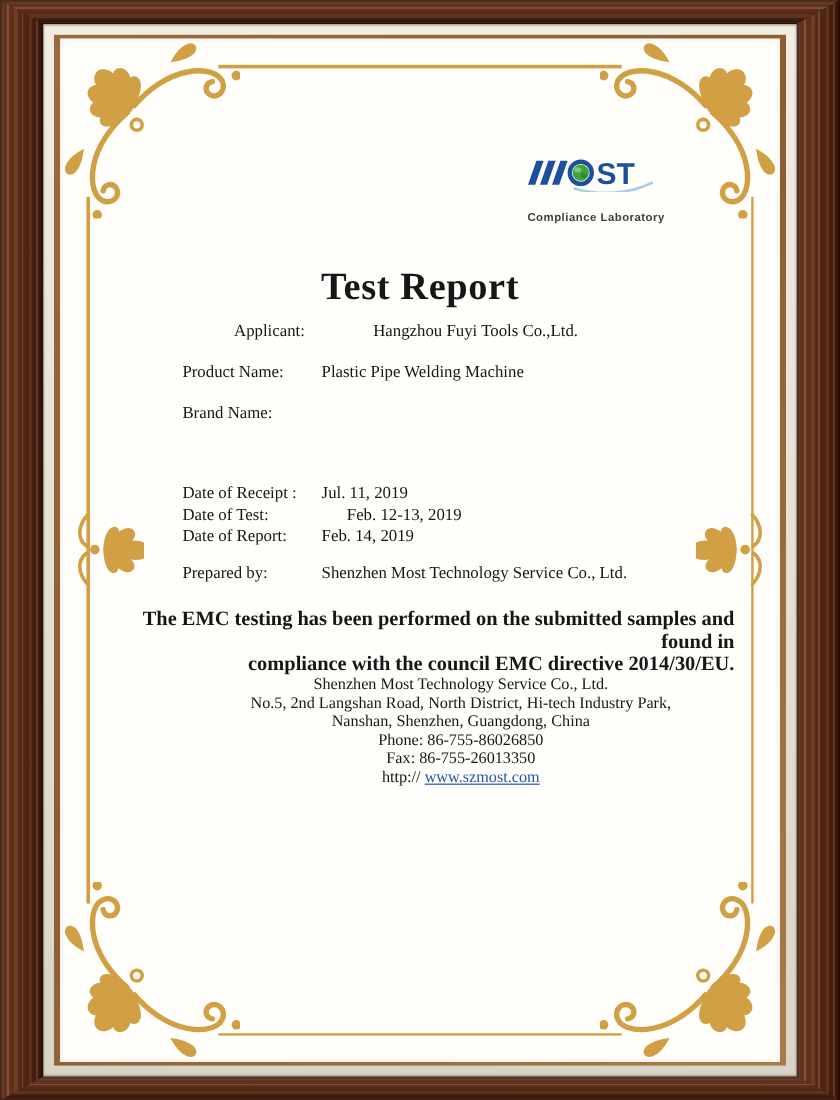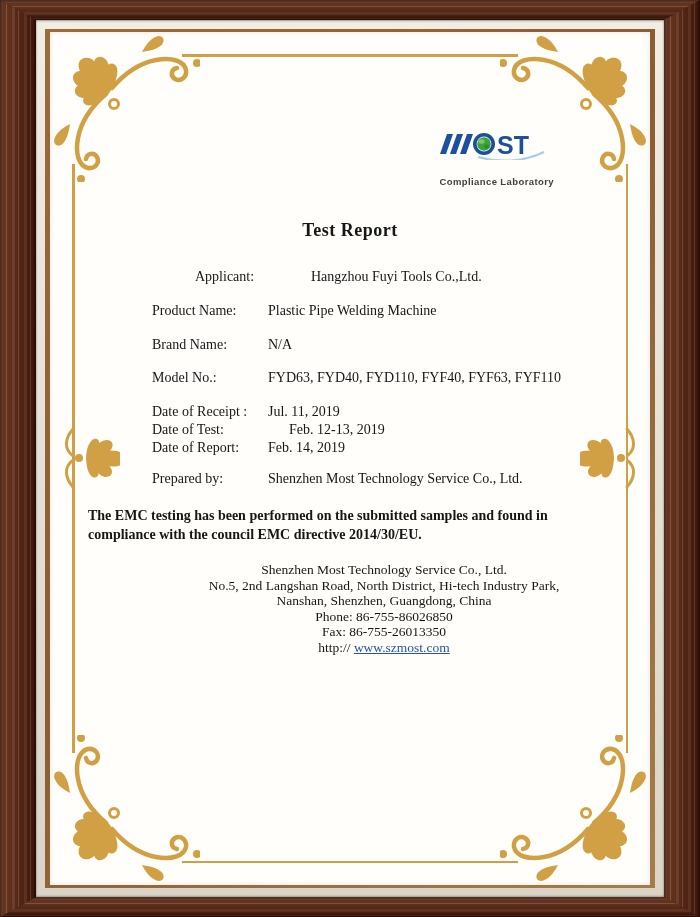--- a/index.html
+++ b/index.html
@@ -47,28 +47,28 @@
   .m-right{right:0;transform:scaleX(-1);}
 
   
   .logo{position:absolute;left:388px;top:100px;width:116px;}
   .logo svg{display:block;}
   .logo-sub{margin-top:16px;font-family:"Liberation Sans","DejaVu Sans",sans-serif;
       font-size:9.5px;font-weight:bold;letter-spacing:.4px;color:#3f3f3f;text-align:right;white-space:nowrap;}
 
   
   .doc-title{position:absolute;left:0;right:0;top:188px;text-align:center;
-      font-size:18px;font-weight:bold;letter-spacing:.5px;}
+      font-size:32px;font-weight:bold;letter-spacing:.5px;}
   .row{position:absolute;left:102px;right:16px;display:flex;font-size:14px;line-height:17px;}
   .row .lbl{width:116px;flex:none;}
   .row .val{flex:1;}
   .r-applicant{top:236px;margin-left:43px;} .r-product{top:270px;} .r-brand{top:304px;} .r-model{top:337px;}
   .r-receipt{top:371px;} .r-test{top:389px;gap:21px;} .r-report{top:407px;} .r-prepared{top:438px;}
-  .statement{position:absolute;left:38px;right:38px;top:475px;text-align:left;
-      font-weight:bold;font-size:14px;line-height:18.5px;}
+  .statement{position:absolute;left:38px;right:38px;top:475px;text-align:right;
+      font-weight:bold;font-size:17px;line-height:18.5px;}
   .footer{position:absolute;left:0;right:0;top:530px;text-align:center;
       font-size:13.5px;line-height:15.5px;transform:translateX(34px);}
   .footer a{color:#2456a8;text-decoration:underline;}
 </style>
 </head>
 <body>
 
 <div class="stage">
 
   <div class="frame-base"></div>
@@ -169,25 +169,20 @@
     <div class="row r-applicant">
       <span class="lbl">Applicant:</span>
       <span class="val">Hangzhou Fuyi Tools Co.,Ltd.</span>
     </div>
     <div class="row r-product">
       <span class="lbl">Product Name:</span>
       <span class="val">Plastic Pipe Welding Machine</span>
     </div>
     <div class="row r-brand">
       <span class="lbl">Brand Name:</span>
-      <span class="val">N/A</span>
-    </div>
-    <div class="row r-model">
-      <span class="lbl">Model No.:</span>
-      <span class="val">FYD63, FYD40, FYD110, FYF40, FYF63, FYF110</span>
     </div>
     <div class="row r-receipt">
       <span class="lbl">Date of Receipt :</span>
       <span class="val">Jul. 11, 2019</span>
     </div>
     <div class="row r-test">
       <span class="lbl">Date of Test:</span>
       <span class="val">Feb. 12-13, 2019</span>
     </div>
     <div class="row r-report">

